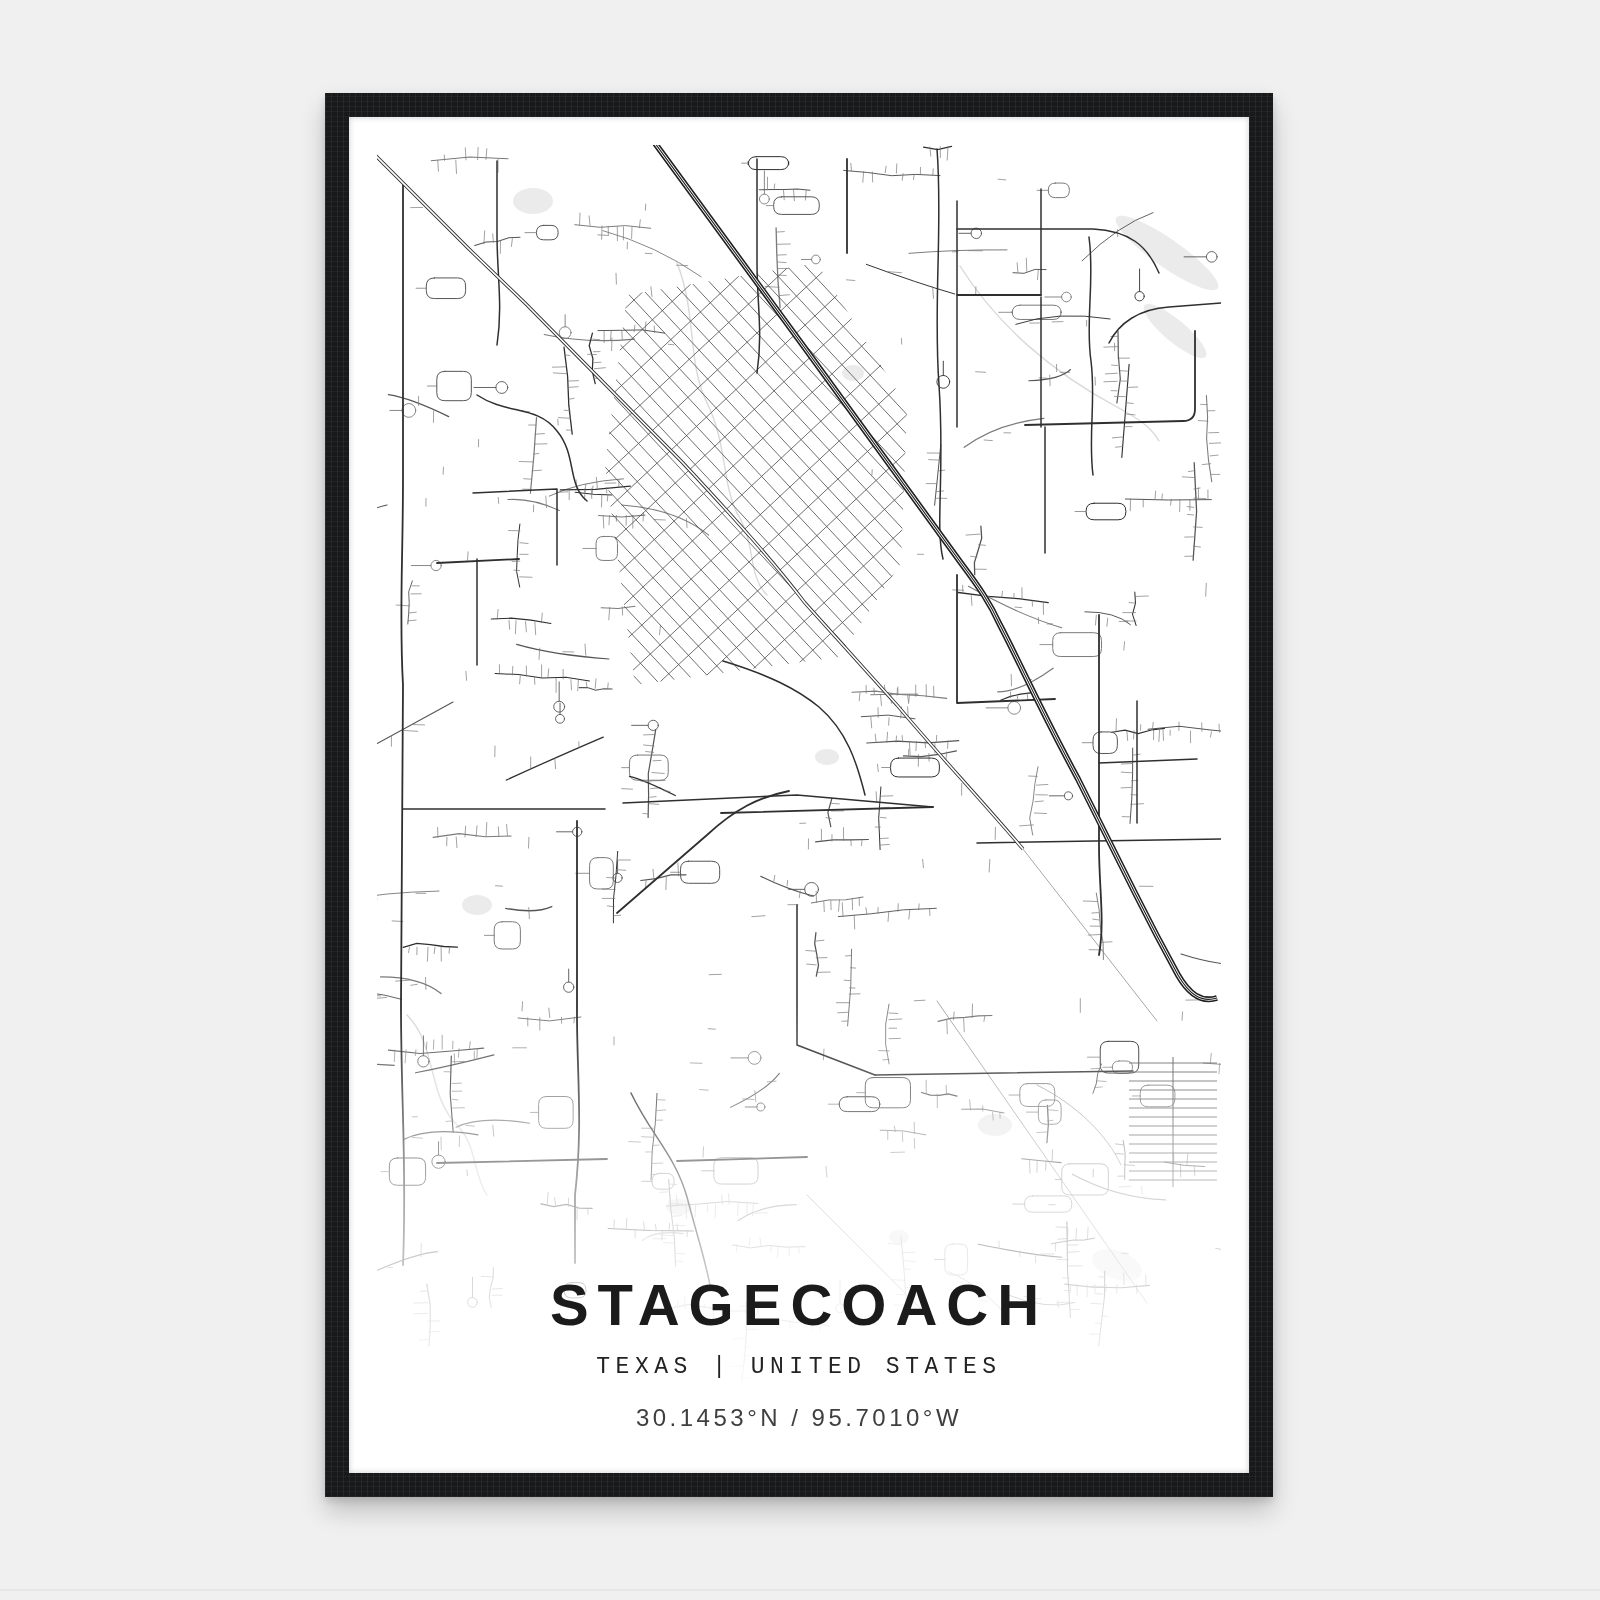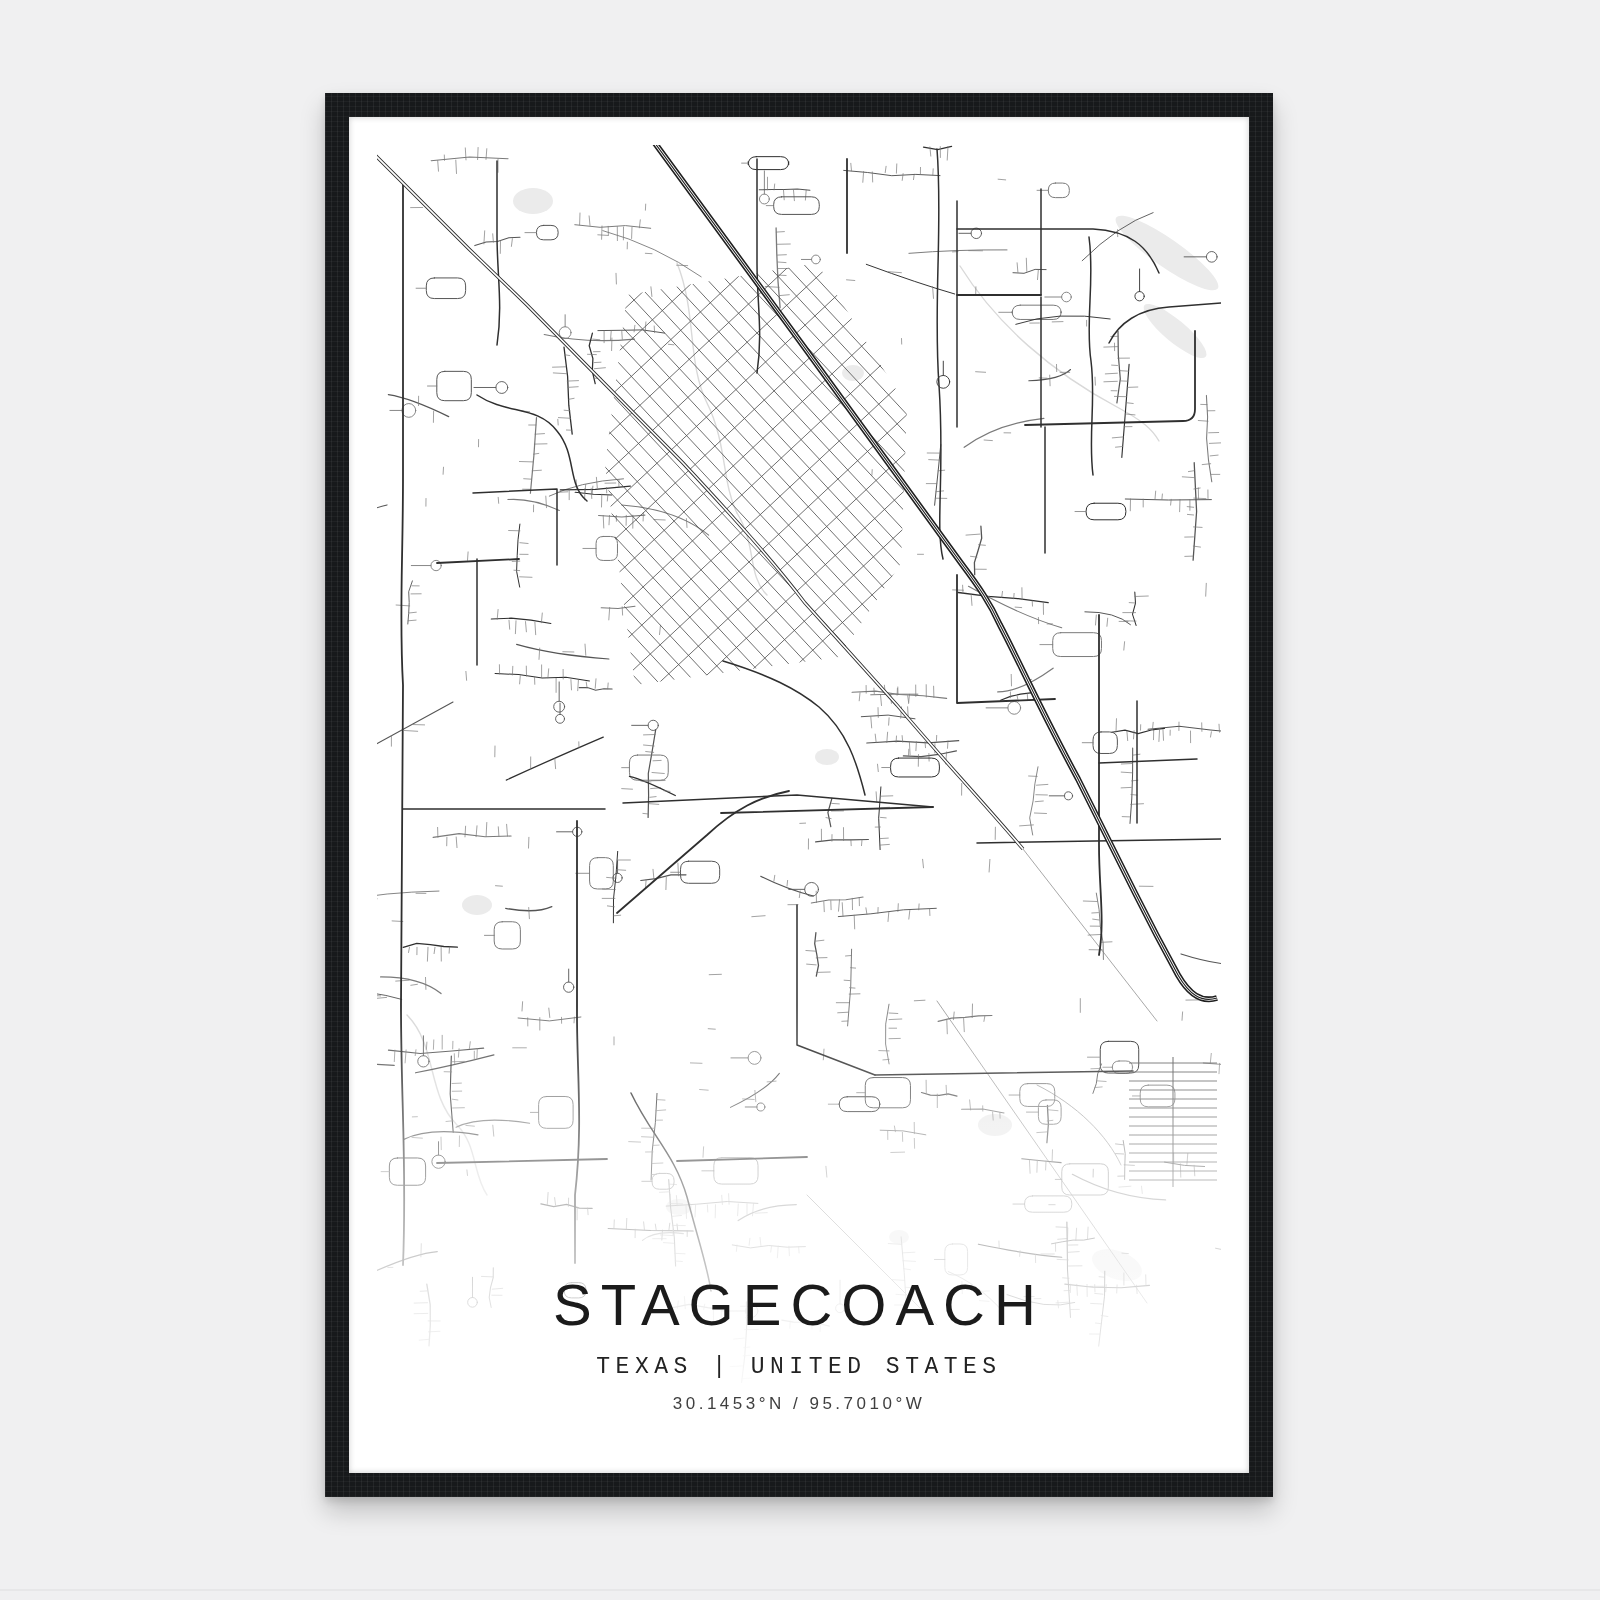--- a/index.html
+++ b/index.html
@@ -24,27 +24,27 @@
     position:relative;width:100%;height:100%;background:#ffffff;
     box-shadow:inset 0 0 6px rgba(0,0,0,0.20);
     overflow:hidden;
   }
   .map-svg{position:absolute;left:28px;top:28px;display:block;}
   .caption{
     position:absolute;left:0;right:0;top:1155px;text-align:center;z-index:5;
     color:#1b1b1b;
   }
   .caption .title{
-    font-size:58px;letter-spacing:9px;font-weight:400;line-height:66px;color:#1b1b1b;
+    font-size:58px;letter-spacing:9px;font-weight:700;line-height:66px;color:#1b1b1b;
   }
   .caption .subtitle{
     margin-top:16px;font-size:23px;letter-spacing:5.5px;color:#232323;font-family:Liberation Mono, monospace;
   }
   .caption .coords{
-    margin-top:14px;font-size:17px;letter-spacing:3.5px;color:#3f3f3f;
+    margin-top:24px;font-size:24px;letter-spacing:3.5px;color:#3f3f3f;
   }
 </style>
 </head>
 <body>
 
 <div class="floor-seam"></div>
 
 <div class="frame">
   <div class="poster">
     <svg class="map-svg" xmlns="http://www.w3.org/2000/svg" viewBox="0 0 844 1240" width="844" height="1240">

